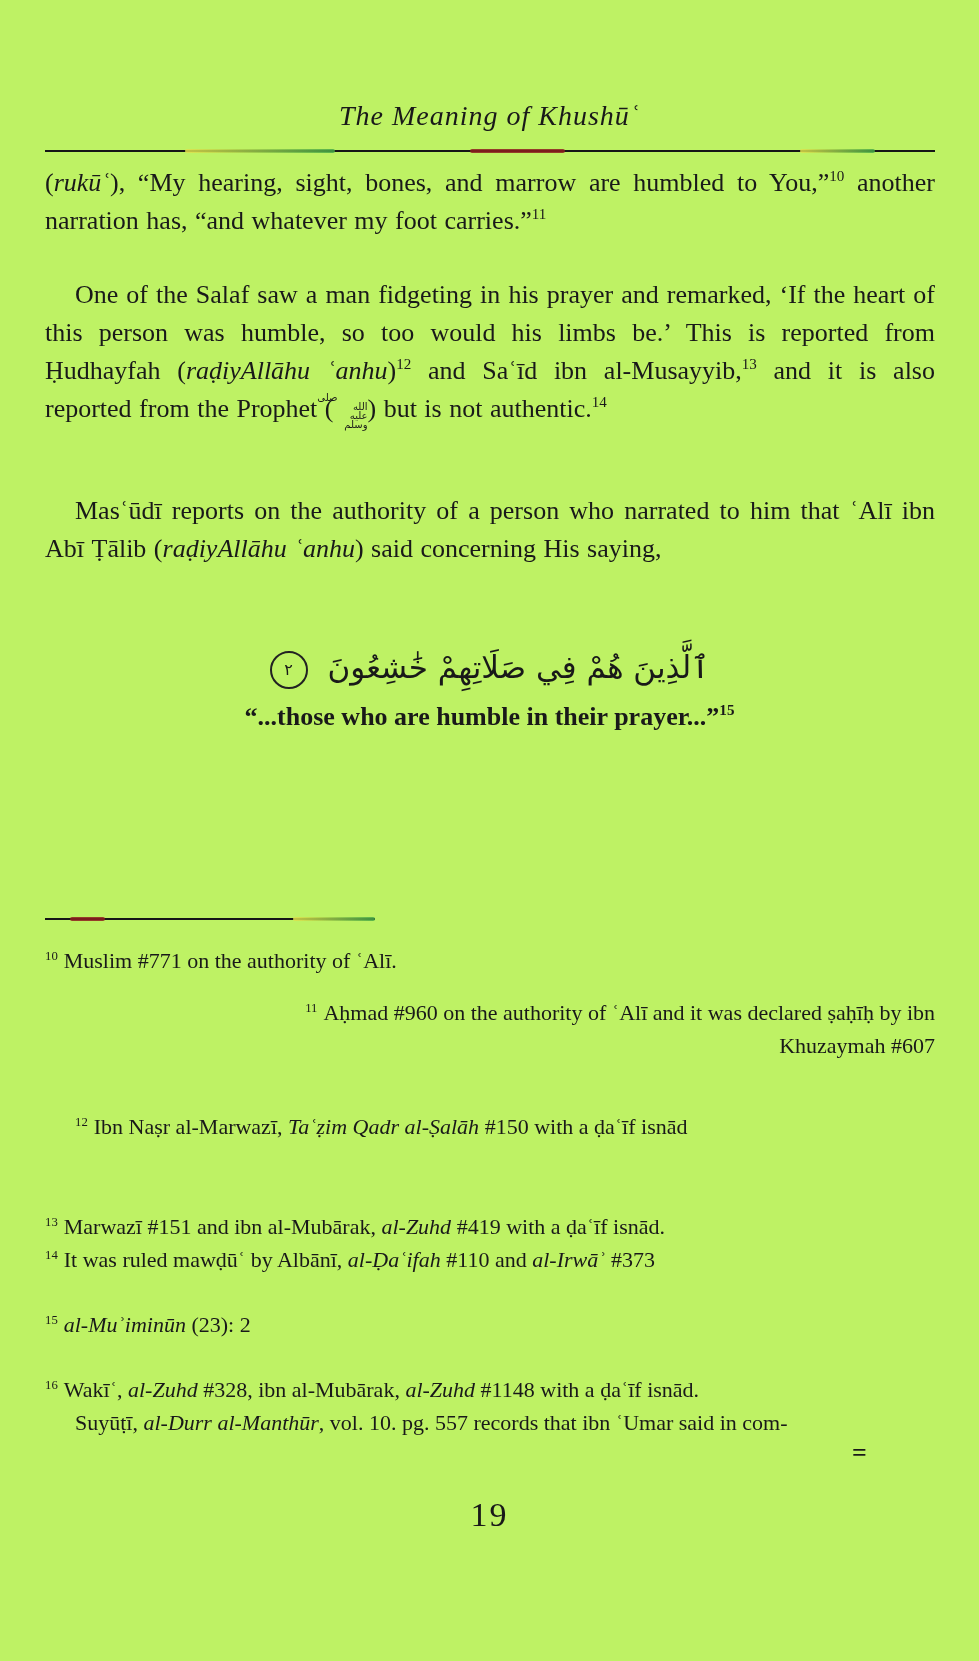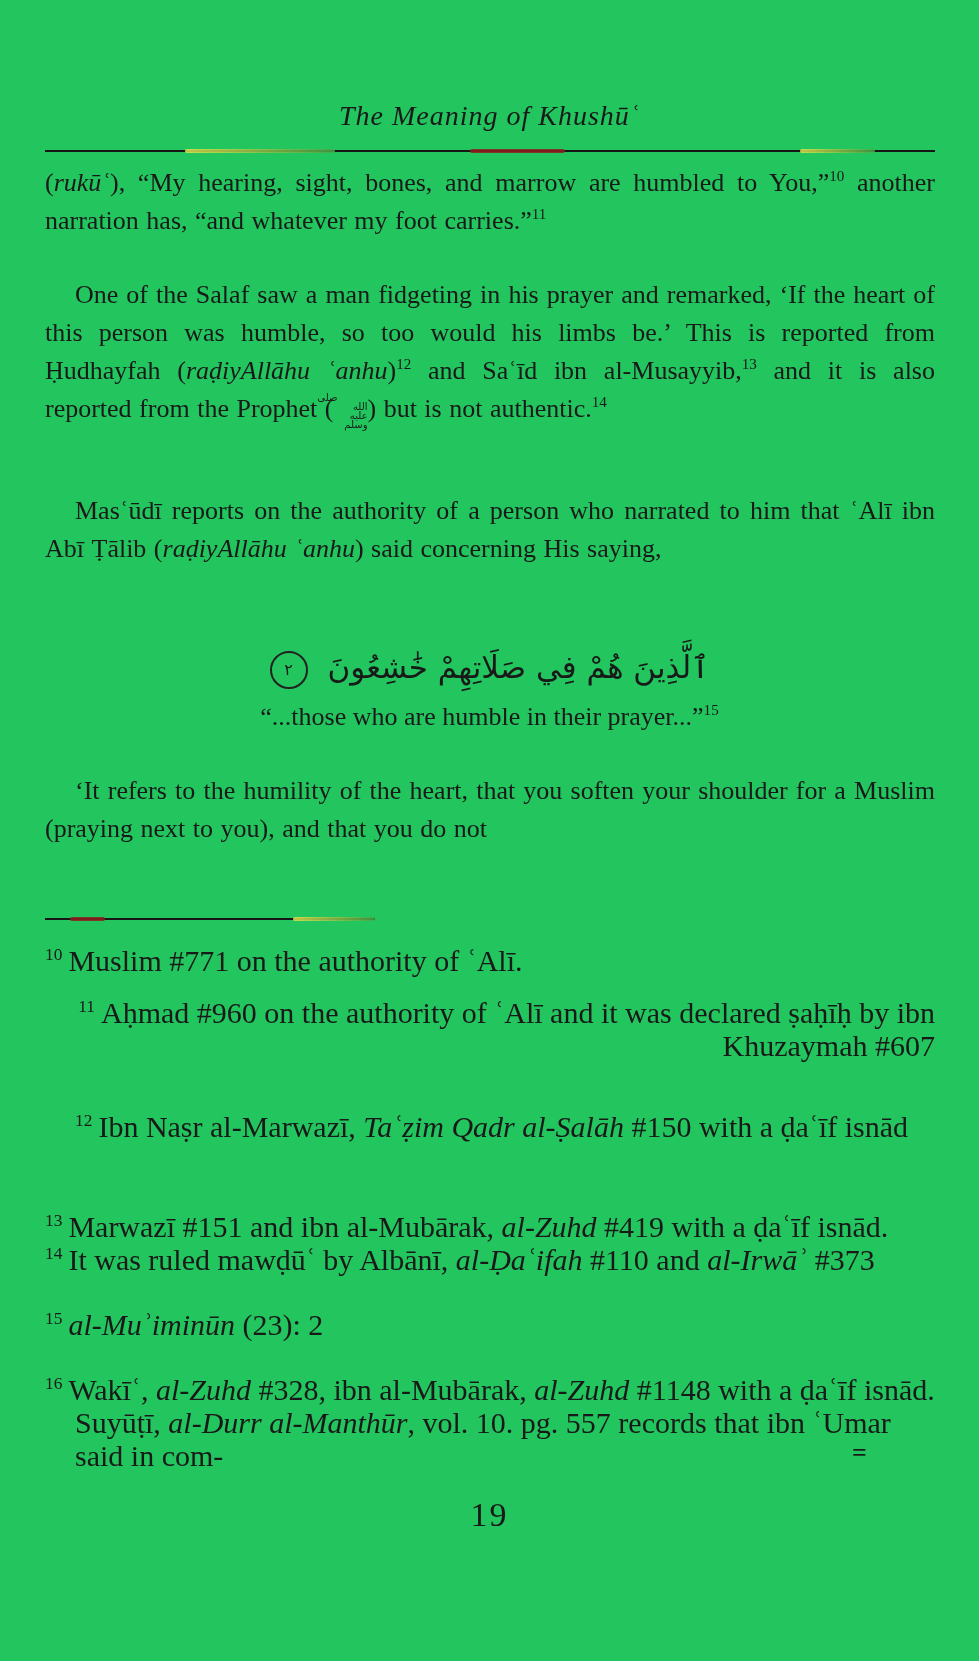--- a/index.html
+++ b/index.html
@@ -1,19 +1,19 @@
 <!DOCTYPE html>
 <html><head>
 <meta charset="utf-8">
 <style>
   html,body{margin:0;padding:0;background:#ffffff;}
   .page{
     position:relative;
     width:979px;height:1661px;
-    background:#22c55e;
+    background:#bef264;
     color:#191919;
     font-family:"Liberation Serif","DejaVu Serif",serif;
     overflow:hidden;
   }
   .abs{position:absolute;}
   .center{left:0;width:979px;text-align:center;}
   .col{left:45px;width:890px;}
 
   .chapter-title{
     top:100px;
@@ -66,26 +66,26 @@
     width:34px;height:34px;
     margin-right:10px;
     border:2px double #222;
     border-radius:50%;
     font-size:16px;
     vertical-align:middle;
   }
 
   .translation{
     top:702px;
-    font-weight:normal;
+    font-weight:bold;
     font-size:26px;
   }
 
   .footnote{
-    font-size:30px;
+    font-size:22px;
     line-height:33px;
     text-align:left;
   }
   .fn-marker{margin-right:6px;}
   .fn10{top:944px;}
   .fn11{top:996px;text-align:right;}
   .fn12{top:1110px;margin-left:30px;}
   .fn13{top:1210px;}
   .fn14{top:1243px;}
   .fn15{top:1308px;}
@@ -113,21 +113,20 @@
 
   <div class="abs col body-par indent p3"><span>Masʿūdī reports on the authority of a person who narrated to him that ʿAlī ibn Abī Ṭālib (</span><span class="it">raḍiyAllāhu ʿanhu</span><span>) said concerning His saying,</span></div>
 
   <div class="abs center verse-line">
     <span>ٱلَّذِينَ هُمْ فِي صَلَاتِهِمْ خَٰشِعُونَ</span>
     <span class="ayah-circle">٢</span>
   </div>
 
   <div class="abs center translation"><span>“...those who are humble in their prayer...”</span><sup>15</sup></div>
 
-  <div class="abs col body-par indent p4"><span>‘It refers to the humility of the heart, that you soften your shoulder for a Muslim (praying next to you), and that you do not</span></div>
 
   <div class="abs rule rule-footnote">
     <span class="artifact" style="left:25px;width:35px;background:#8e1f1f;"></span>
     <span class="artifact" style="left:248px;width:82px;background:linear-gradient(90deg,#e3e24c,#45a848);"></span>
   </div>
 
   <div class="abs col footnote fn10">
     <sup class="fn-marker">10</sup><span><span>Muslim #771 on the authority of ʿAlī.</span></span>
   </div>
 

